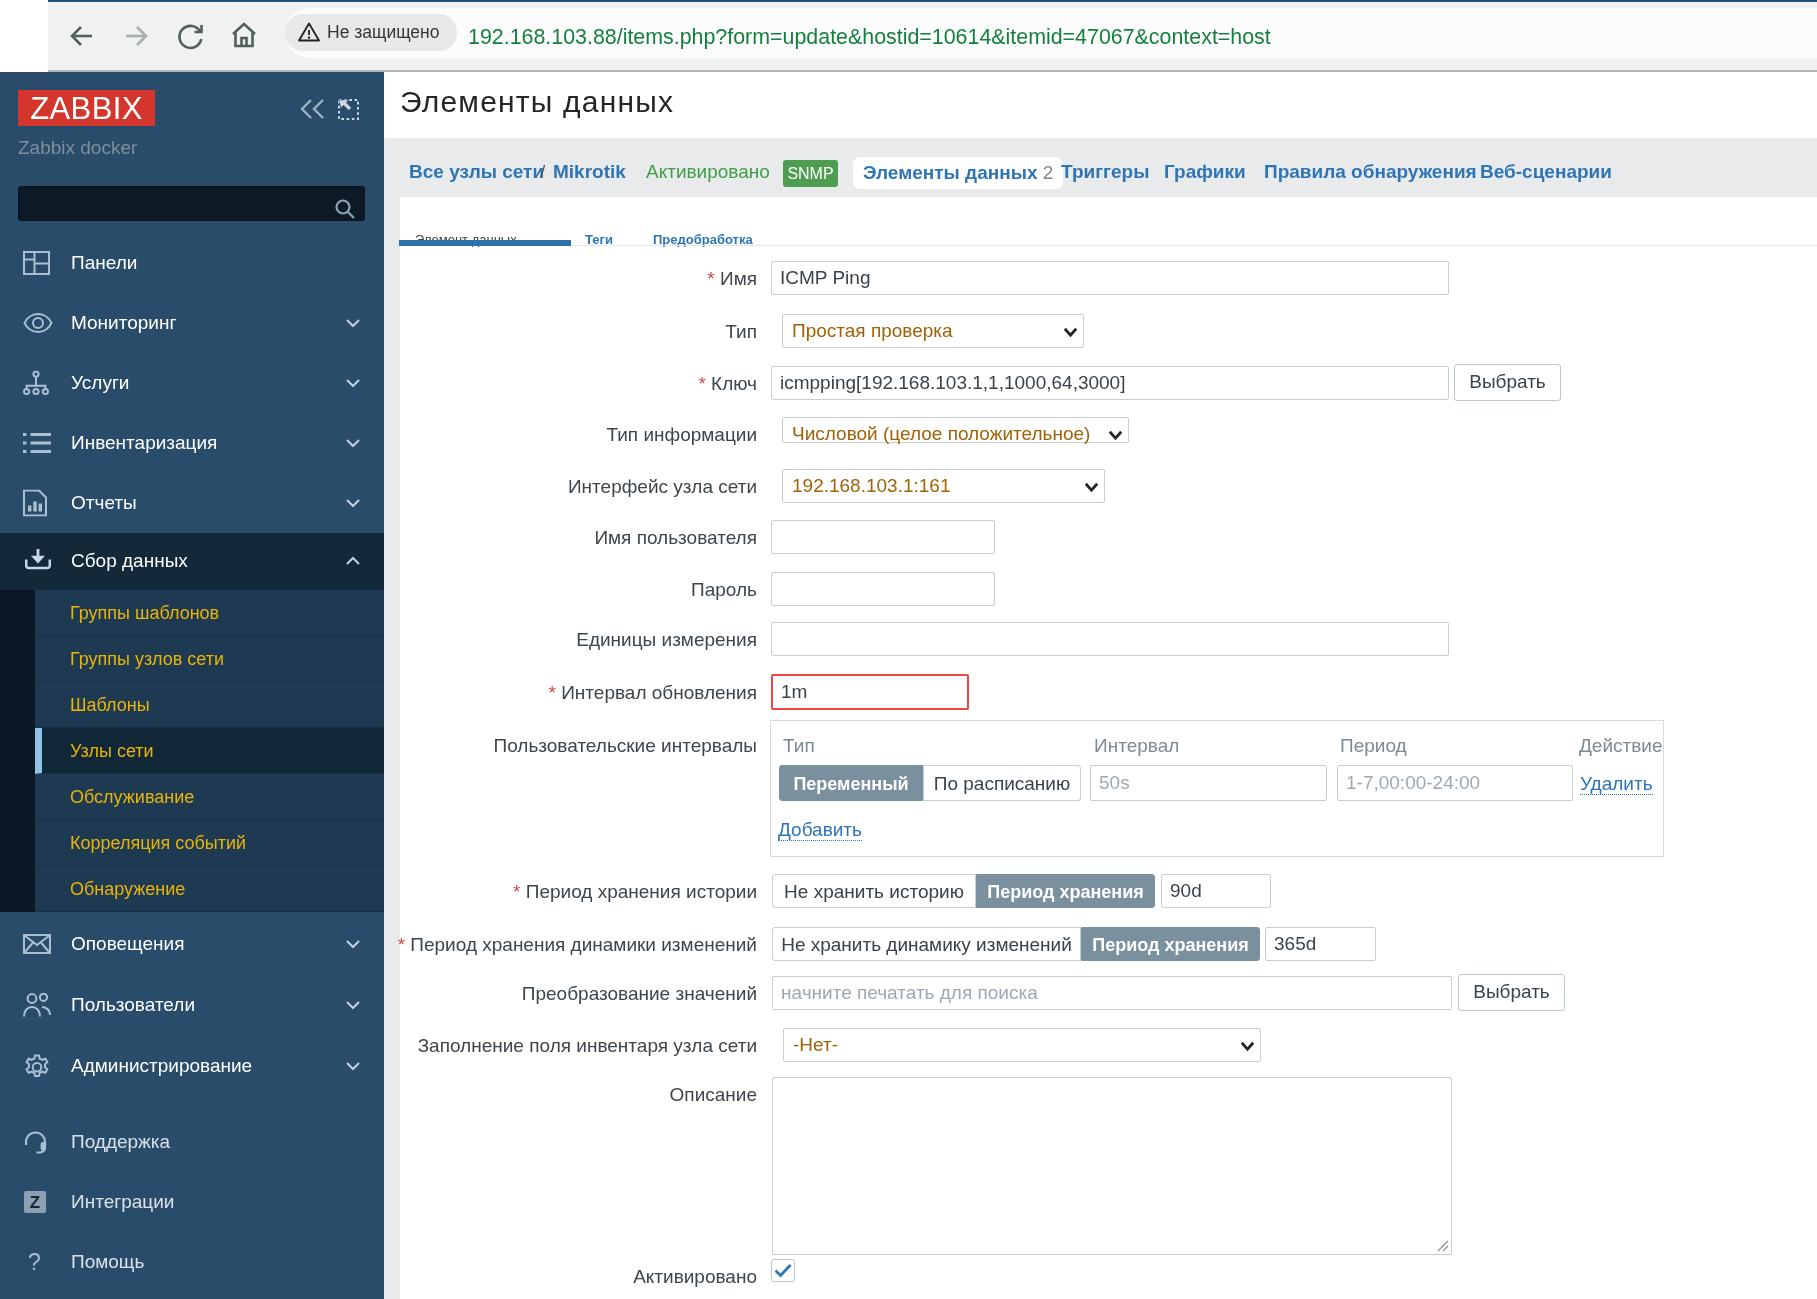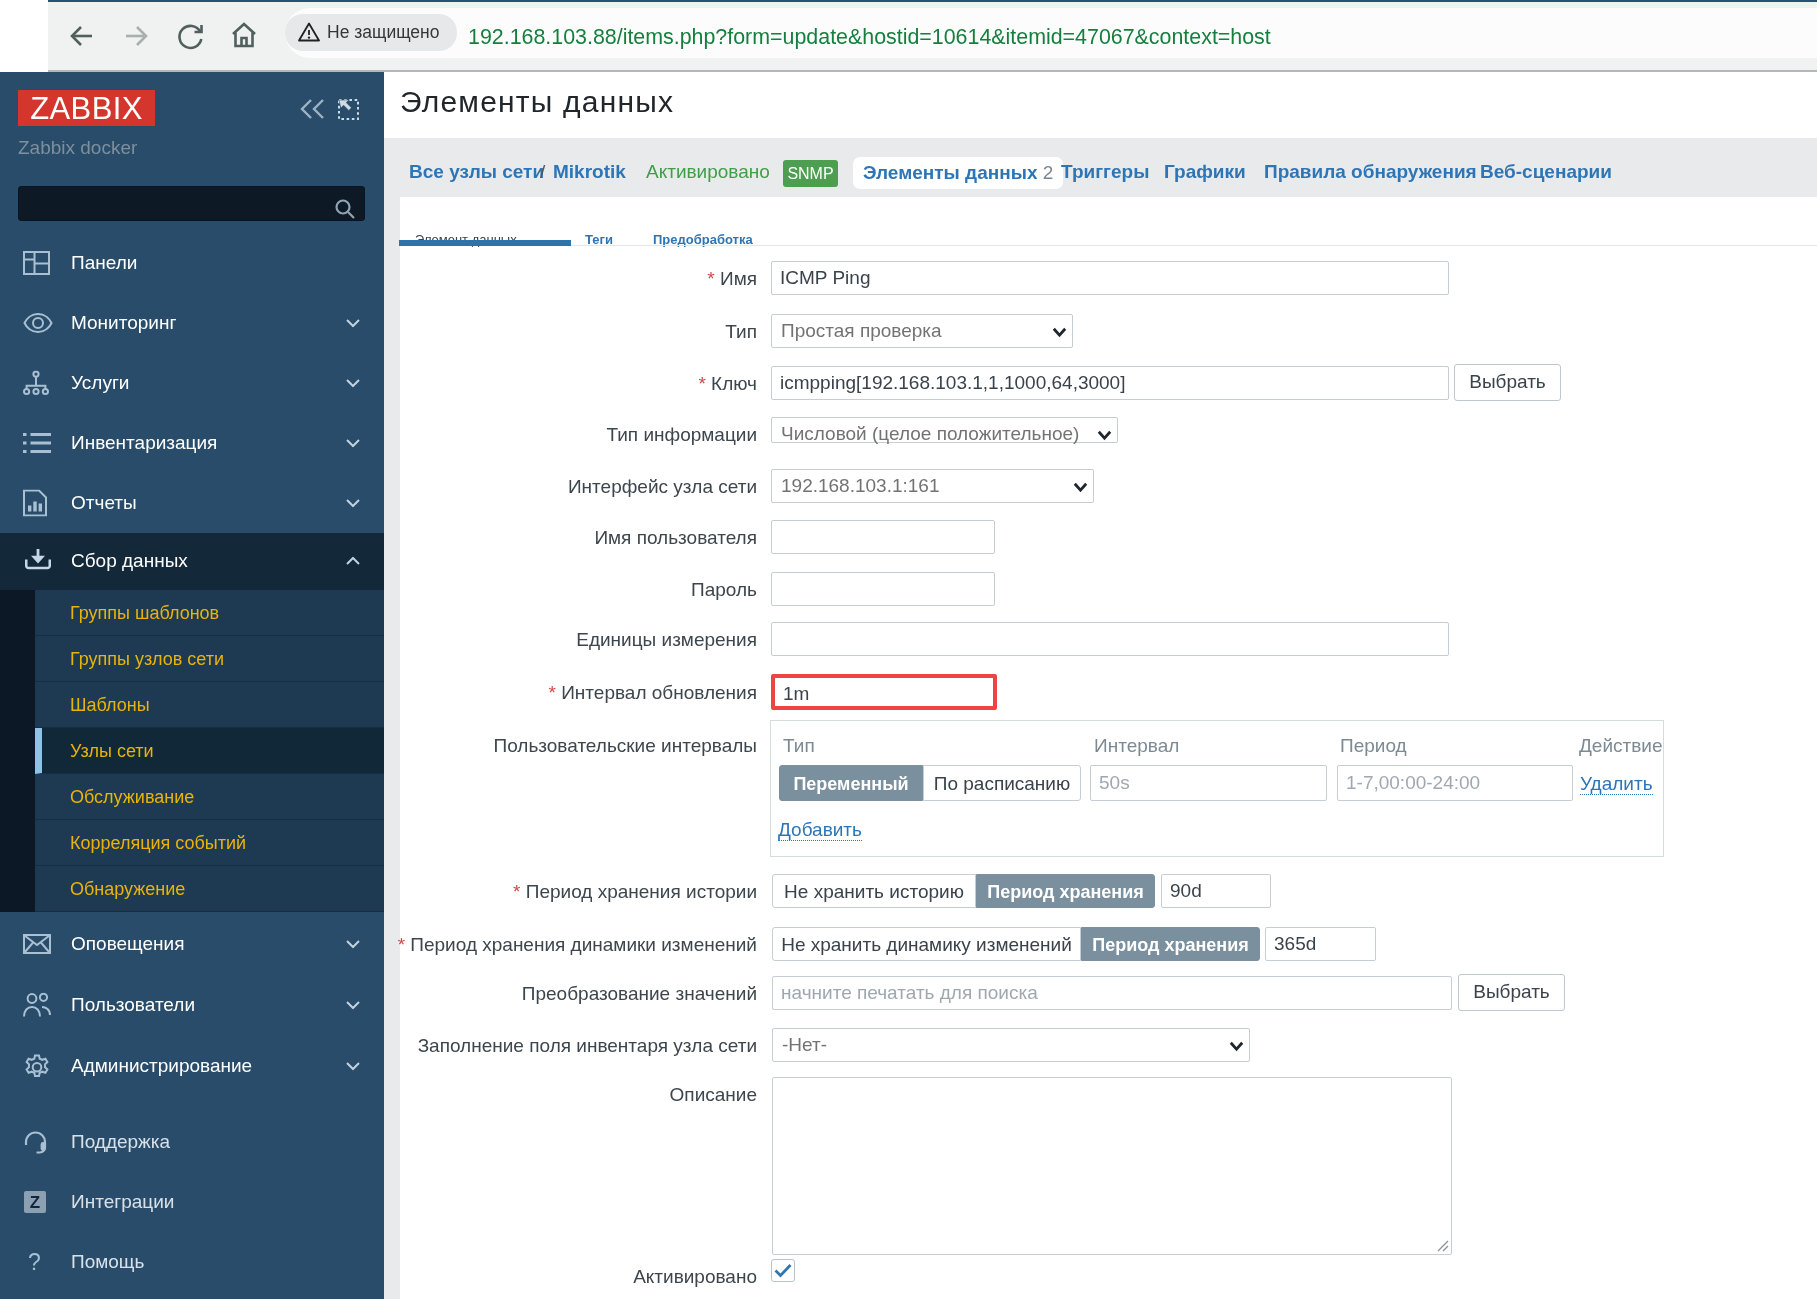--- a/index.html
+++ b/index.html
@@ -50,21 +50,21 @@
 #navbox { position:absolute; left:469px; top:85px; height:32px; background:#fff; border-radius:7px; padding:0 10px; line-height:32px; font-size:19px; }
 
 
 .tab { position:absolute; top:134px; font-size:13px;margin-top:26px; }
 #tabline { position:absolute; left:15px; top:168px; width:172px; height:6px; background:#2d73ab; }
 
 
 .lab { position:absolute; left:0; width:373px; font-size:19px; color:#3d464d; text-align:right; }
 .req:before { content:"* "; color:#d14747; }
 .inp { position:absolute; background:#fff; border:1px solid #c6cdd3; border-radius:2px; font-size:19px; color:#3a434b; line-height:32px; padding:0 8px; white-space:nowrap; overflow:hidden; }
-.sel { position:absolute; background:#fff; border:1px solid #c6cdd3; border-radius:2px; font-size:19px; color:#737373; line-height:32px; padding:0 9px; }
+.sel { position:absolute; background:#fff; border:1px solid #c6cdd3; border-radius:2px; font-size:19px; color:#a16207; line-height:32px; padding:0 9px;margin-left:11px; }
 .sel svg { position:absolute; right:5px; top:12px; }
 .btn { position:absolute; background:#fff; border:1px solid #bcc8cf; border-radius:3px; font-size:19px; color:#3a434b; text-align:center; line-height:34px; }
 .ph { color:#9fa8b0; }
 .seg { position:absolute; border:1px solid #c6cdd3; background:#fff; font-size:19px; color:#3a434b; text-align:center; white-space:nowrap; }
 .seg.on { background:#7b909e; border-color:#7b909e; color:#fff; font-weight:bold; font-size:18px; }
 .link { color:#2e75b6; border-bottom:1px dotted #2e75b6; }
 </style>
 </head>
 <body>
 <div id="stage">
@@ -336,21 +336,21 @@
     <div class="lab" style="top:455px">Имя пользователя</div>
     <div class="inp" style="left:387px;top:448px;width:224px;height:34px"></div>
 
     <div class="lab" style="top:507px">Пароль</div>
     <div class="inp" style="left:387px;top:500px;width:224px;height:34px"></div>
 
     <div class="lab" style="top:557px">Единицы измерения</div>
     <div class="inp" style="left:387px;top:550px;width:678px;height:34px"></div>
 
     <div class="lab req" style="top:610px">Интервал обновления</div>
-    <div class="inp" style="left:387px;top:602px;width:226px;height:36px;border:4px solid #ef4444;line-height:31px">1m</div>
+    <div class="inp" style="left:387px;top:602px;width:198px;height:36px;border:2px solid #ef4444;line-height:31px">1m</div>
 
     <div class="lab" style="top:663px">Пользовательские интервалы</div>
     <div class="abs" style="left:386px;top:648px;width:894px;height:137px;border:1px solid #d6dbde"></div>
     <div class="abs" style="left:399px;top:663px;font-size:19px;color:#7c8a94">Тип</div>
     <div class="abs" style="left:710px;top:663px;font-size:19px;color:#7c8a94">Интервал</div>
     <div class="abs" style="left:956px;top:663px;font-size:19px;color:#7c8a94">Период</div>
     <div class="abs" style="left:1195px;top:663px;font-size:19px;color:#7c8a94">Действие</div>
     <div class="seg on" style="left:395px;top:693px;width:144px;height:36px;line-height:36px;border-radius:3px 0 0 3px">Переменный</div>
     <div class="seg" style="left:539px;top:693px;width:158px;height:36px;line-height:36px;border-radius:0 3px 3px 0">По расписанию</div>
     <div class="inp ph" style="left:706px;top:693px;width:237px;height:36px;line-height:34px">50s</div>

